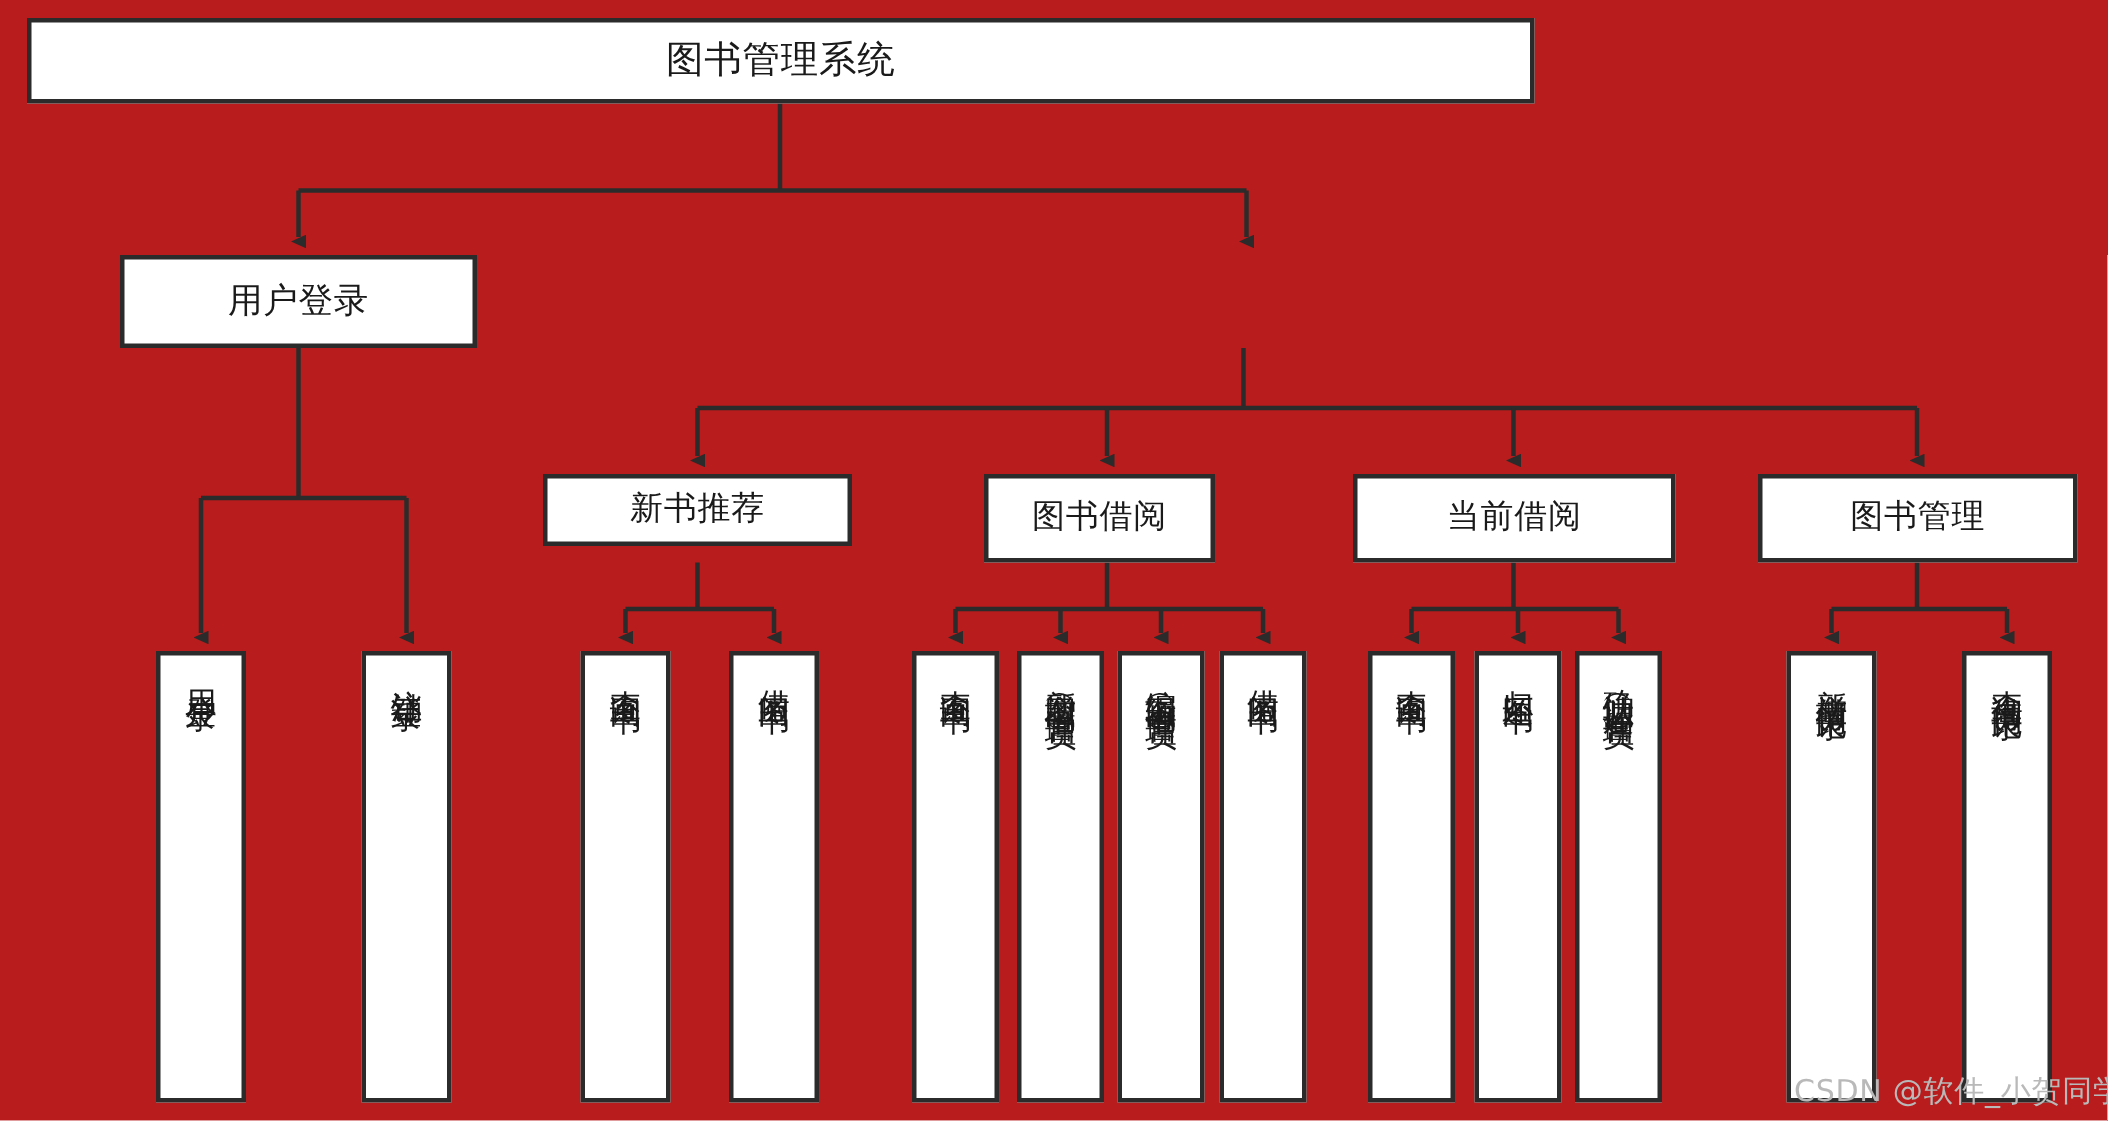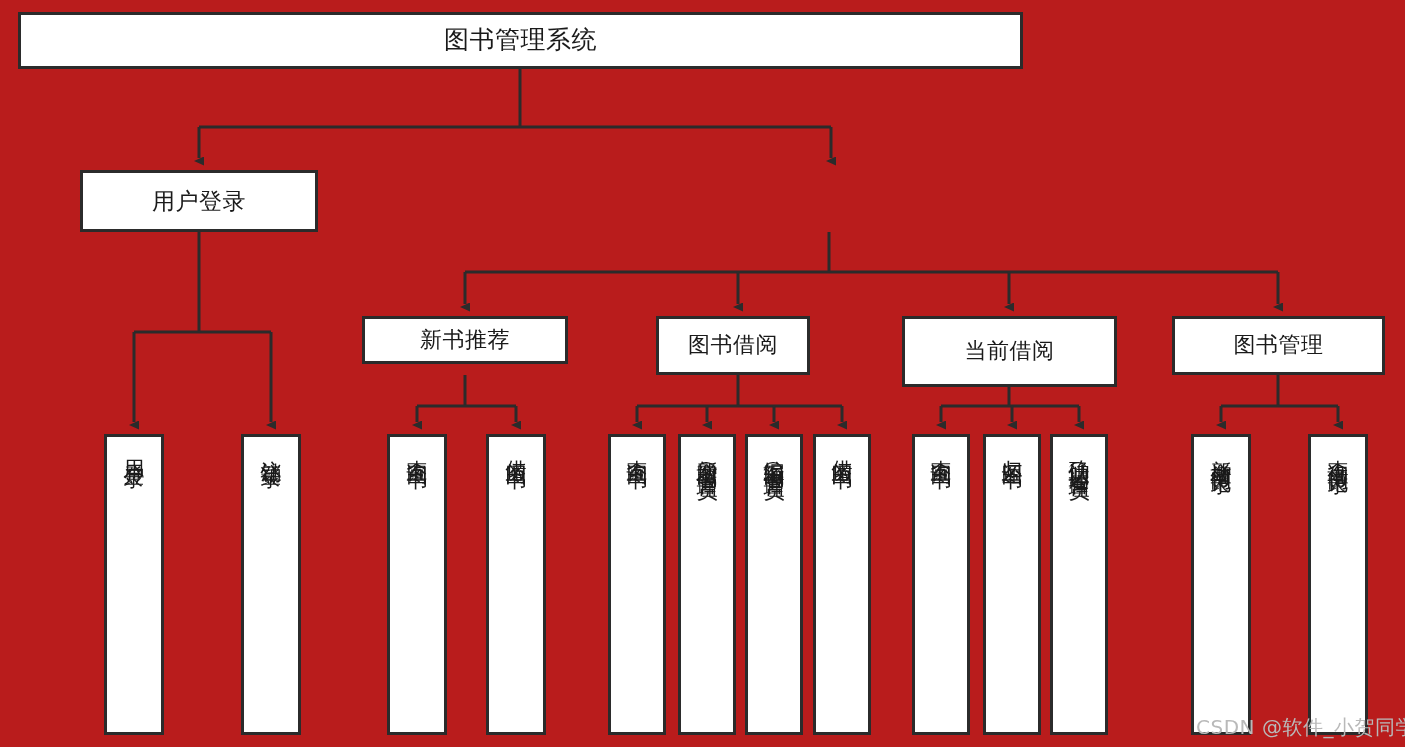--- a/index.html
+++ b/index.html
@@ -136,21 +136,21 @@
   <div class="node level2" style="left:80px; top:170px; width:238px; height:62px;">
     <span class="label">用户登录</span>
   </div>
 
   <div class="node level3" style="left:362px; top:316px; width:206px; height:48px;">
     <span class="label">新书推荐</span>
   </div>
   <div class="node level3" style="left:632px; top:316px; width:154px; height:59px;margin-left:24px;">
     <span class="label">图书借阅</span>
   </div>
-  <div class="node level3" style="left:902px; top:316px; width:215px; height:71px;">
+  <div class="node level3" style="left:902px; top:316px; width:215px; height:59px;">
     <span class="label">当前借阅</span>
   </div>
   <div class="node level3" style="left:1172px; top:316px; width:213px; height:59px;">
     <span class="label">图书管理</span>
   </div>
 
   <div class="node leaf" style="left:104px; top:434px; width:60px; height:301px;">
     <span class="label">用户登录</span>
   </div>
   <div class="node leaf" style="left:241px; top:434px; width:60px; height:301px;">

